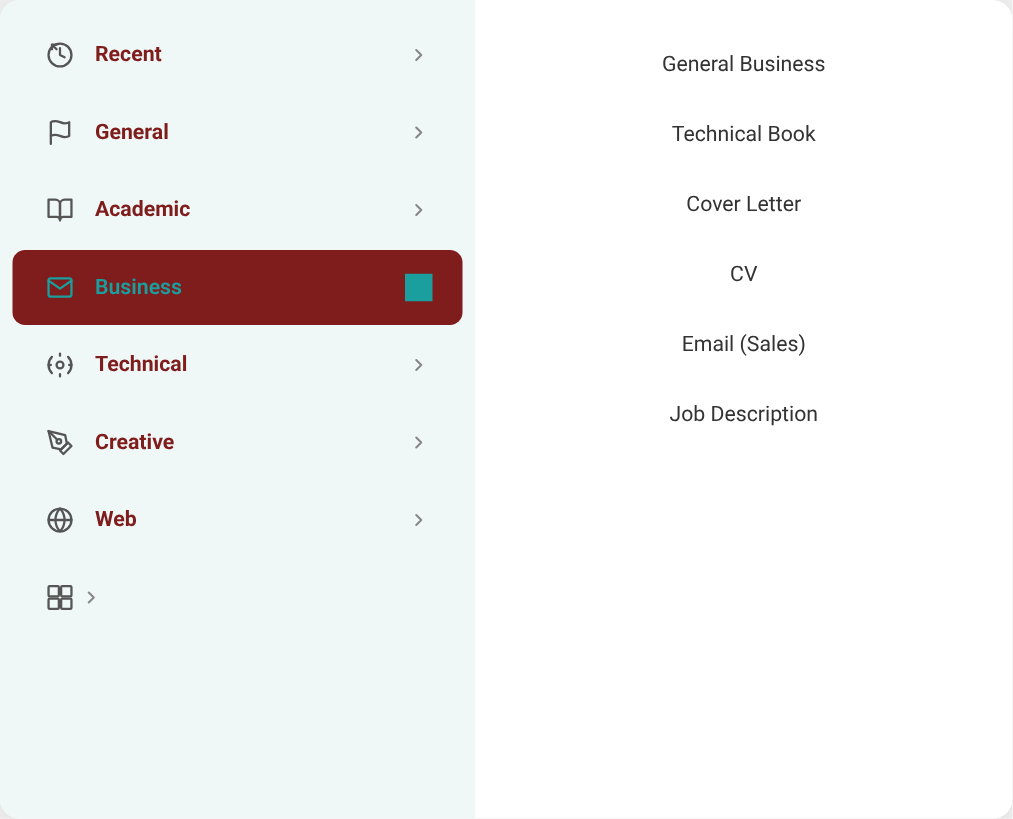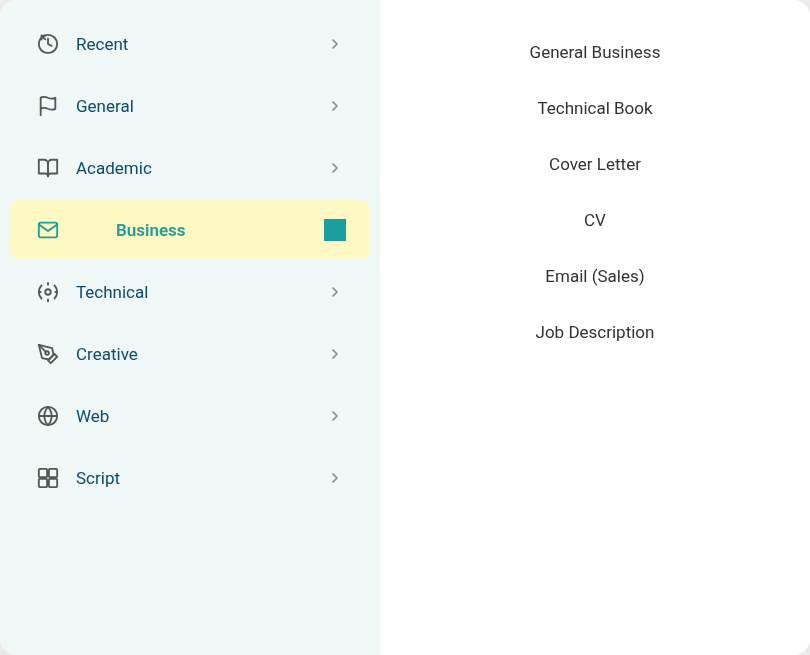--- a/index.html
+++ b/index.html
@@ -38,22 +38,21 @@
       display: flex;
       align-items: center;
       padding: 16px 24px;
       cursor: pointer;
       border-radius: 10px;
       margin: 2px 10px;
       transition: background 0.15s;
     }
 
     .sidebar-item.active {
-      background: #fef9c3;
-      gap: 40px;
+      background: #7f1d1d;
     }
 
     .sidebar-item.active .item-label {
       color: #1a9e9e;
       font-weight: 600;
     }
 
     .sidebar-item.active .item-icon {
       color: #1a9e9e;
     }
@@ -74,23 +73,23 @@
     }
 
     .item-icon svg {
       width: 22px;
       height: 22px;
     }
 
     .item-label {
       flex: 1;
       font-size: 17px;
-      color: #0c4a6e;
+      color: #7f1d1d;
       margin-left: 14px;
-      font-weight: 400;
+      font-weight: 700;
     }
 
     .chevron {
       width: 22px;
       height: 22px;
       display: flex;
       align-items: center;
       justify-content: center;
       color: #888;
       flex-shrink: 0;
@@ -238,21 +237,20 @@
 
     <div class="sidebar-item">
       <span class="item-icon">
         <svg viewBox="0 0 24 24" fill="none" stroke="currentColor" stroke-width="2" stroke-linecap="round" stroke-linejoin="round">
           <rect x="2" y="2" width="9" height="9" rx="1"></rect>
           <rect x="13" y="2" width="9" height="9" rx="1"></rect>
           <rect x="2" y="13" width="9" height="9" rx="1"></rect>
           <rect x="13" y="13" width="9" height="9" rx="1"></rect>
         </svg>
       </span>
-      <span class="item-label">Script</span>
       <span class="chevron">
         <svg viewBox="0 0 24 24" fill="none" stroke="currentColor" stroke-width="2.5" stroke-linecap="round" stroke-linejoin="round" width="16" height="16">
           <polyline points="9 18 15 12 9 6"></polyline>
         </svg>
       </span>
     </div>
   </div>
 
   <div class="content">
     <div class="content-item">General Business</div>

